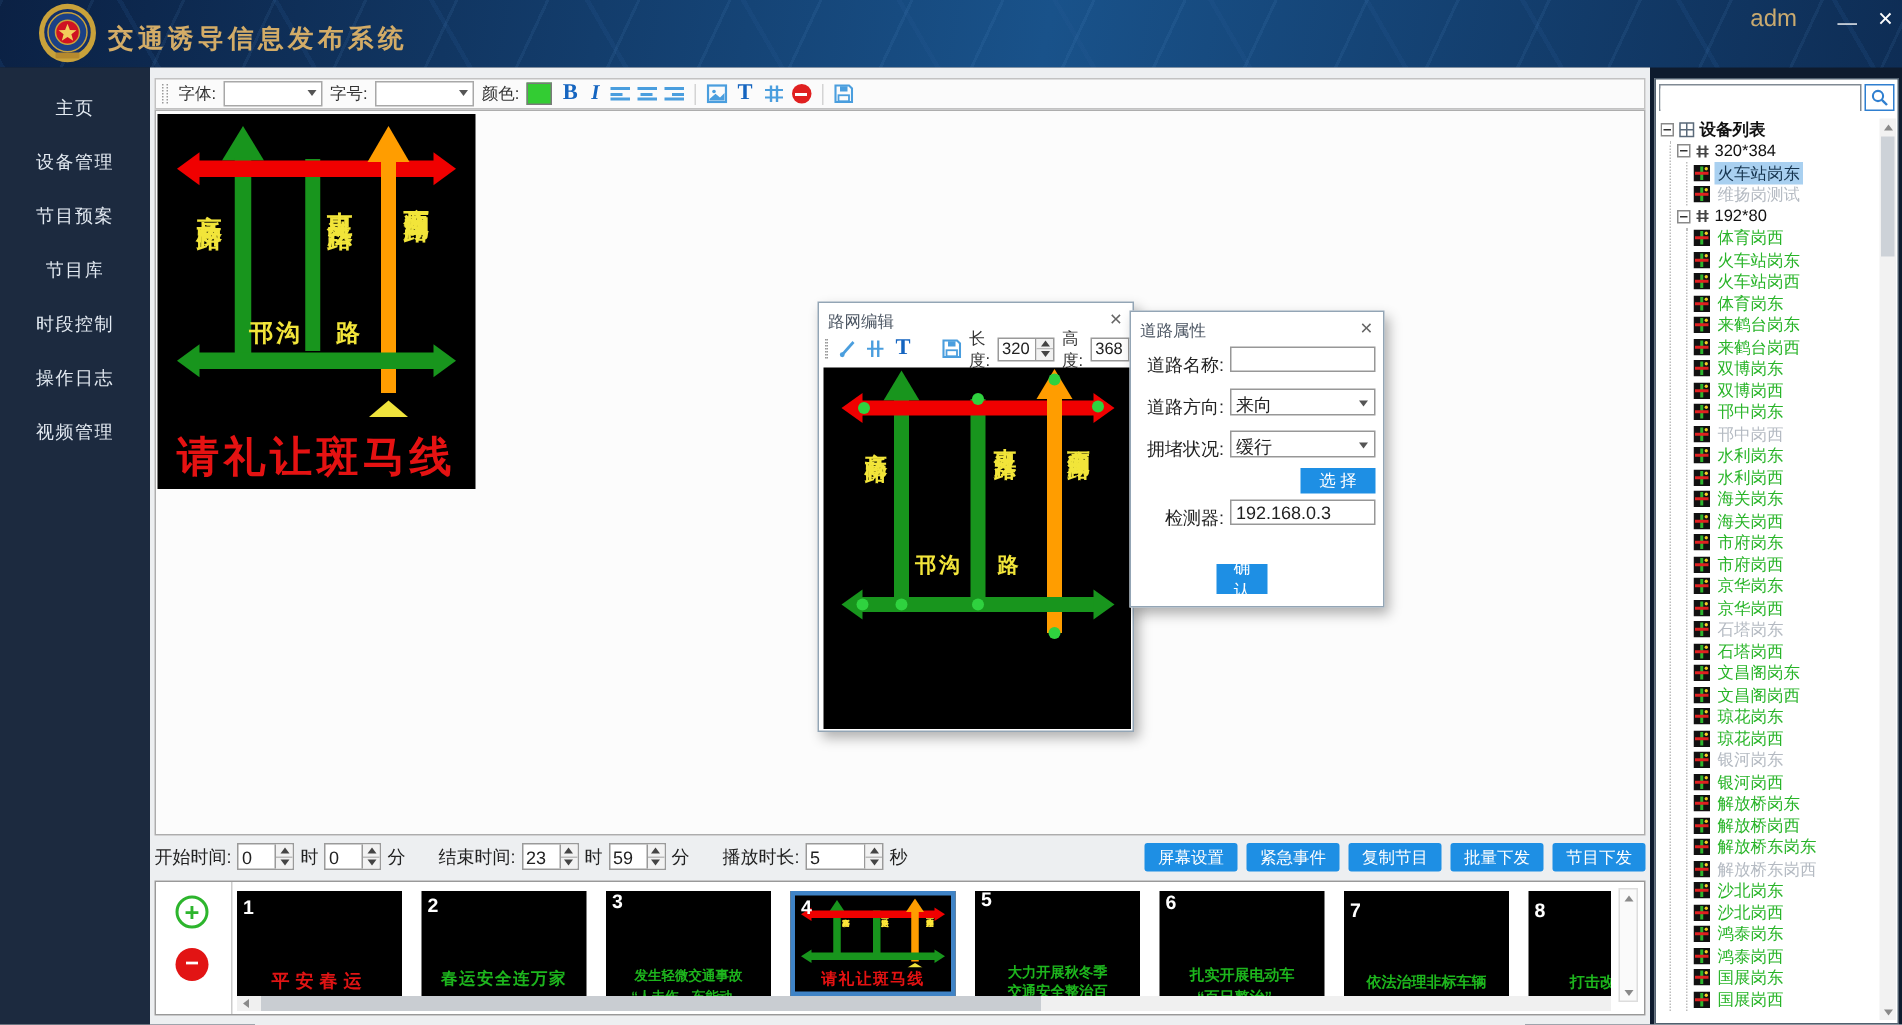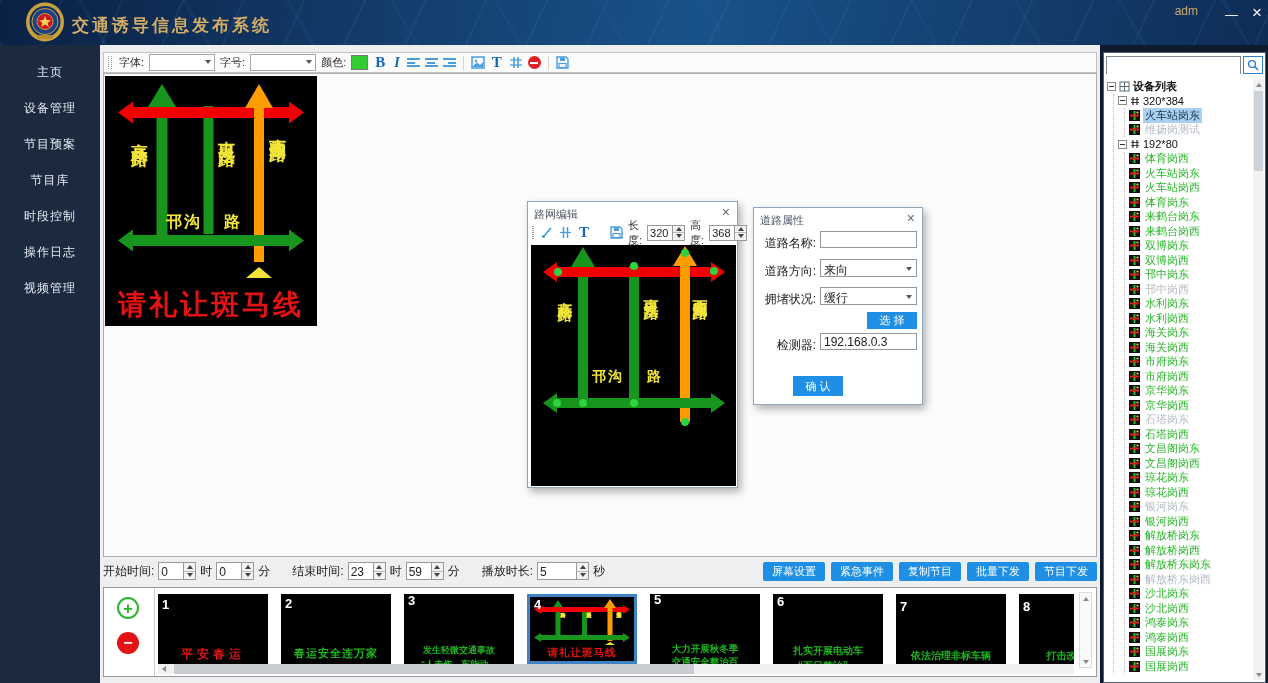--- a/index.html
+++ b/index.html
@@ -7,21 +7,21 @@
        background:#0e1b2e;font-family:"Liberation Sans",sans-serif;}
   
   .header{position:absolute;left:0;top:0;width:1268px;height:45px;
     background:
       repeating-linear-gradient(115deg, rgba(90,150,210,.10) 0 2px, transparent 2px 55px),
       repeating-linear-gradient(60deg, rgba(40,90,150,.18) 0 3px, transparent 3px 90px),
       linear-gradient(100deg,#0b2144,#19528a 55%,#0e2d55);}
   .logo{position:absolute;left:25px;top:2px;}
   .app-title{position:absolute;left:72px;top:14px;font-size:17px;font-weight:bold;
     color:#d3ac67;letter-spacing:3px;}
-  .hdr-user{position:absolute;right:70px;top:4px;color:#c9aa6f;font-size:12px;}
+  .hdr-user{position:absolute;right:70px;top:4px;color:#c9aa6f;font-size:16px;}
   .win-btn{position:absolute;color:#fff;cursor:pointer;line-height:1;}
   .win-min{right:30px;top:8px;font-size:13px;}
   .win-close{right:6px;top:4px;font-size:17px;}
   
   .sidebar{position:absolute;left:0;top:45px;width:100px;bottom:0;background:#1c2a3f;padding-top:9px;box-sizing:border-box;}
   .side-item{height:36px;line-height:36px;text-align:center;color:#e3eaf2;font-size:12px;cursor:pointer;letter-spacing:1px;}
   .side-item.active{background:#17a18a;}
   
   .main{position:absolute;left:100px;top:45px;width:1000px;bottom:0;background:#edeff1;}
   .toolbar{position:absolute;left:3px;top:7px;width:994px;height:21px;background:#fbfbfb;
@@ -52,21 +52,21 @@
   .sign .vl3{left:161px;top:49px;font-size:17px;letter-spacing:2px;}
   .hlabel{position:absolute;color:#f2e53a;font-weight:bold;font-size:16px;letter-spacing:2px;}
   .sign .hl1{left:61px;top:136px;}
   .sign .hl2{left:119px;top:136px;}
   .sign-msg{position:absolute;left:0;right:0;top:210px;text-align:center;color:#e51212;
     font-size:28px;font-weight:bold;letter-spacing:3px;}
   
   .dlg{position:absolute;background:#fff;border:1px solid #93a5b5;box-shadow:3px 4px 8px rgba(0,0,0,.3);box-sizing:border-box;}
   .dlg-title{height:20px;font-size:11px;color:#4c5663;padding:5px 6px 0;box-sizing:border-box;}
   .dlg-close{position:absolute;right:7px;top:3px;color:#666;font-size:14px;cursor:pointer;line-height:1;}
-  .dlg-editor{left:527px;top:201px;width:211px;height:287px;}
+  .dlg-editor{left:545px;top:201px;width:211px;height:287px;}
   .ed-toolbar{position:absolute;left:0;top:20px;width:100%;height:21px;display:flex;align-items:center;gap:5px;padding:0 4px;box-sizing:border-box;}
   .ed-label{font-size:11px;color:#333;}
   .spinbox{display:inline-flex;border:1px solid #9a9a9a;background:#fff;height:16px;box-sizing:border-box;}
   .spin-val{font-size:11px;padding:1px 2px 0;width:20px;color:#222;}
   .spinbox .btns{width:11px;border-left:1px solid #9a9a9a;display:flex;flex-direction:column;}
   .sb{flex:1;display:flex;align-items:center;justify-content:center;background:#f2f2f2;cursor:pointer;}
   .sb.up{border-bottom:1px solid #bbb;}
   .tri-up{width:0;height:0;border-left:3px solid transparent;border-right:3px solid transparent;border-bottom:4px solid #444;}
   .tri-dn{width:0;height:0;border-left:3px solid transparent;border-right:3px solid transparent;border-top:4px solid #444;}
   .ed-canvas{position:absolute;left:3px;top:43px;width:205px;height:241px;background:#000;}
@@ -515,21 +515,21 @@
   <span class="fld-select" style="top:51px;">
     <span>来向</span><span class="chev"></span>
   </span>
   <span class="fld-label" style="top:83px;">拥堵状况:</span>
   <span class="fld-select" style="top:79px;">
     <span>缓行</span><span class="chev"></span>
   </span>
   <button class="btn-blue" style="position:absolute;left:113px;top:104px;width:50px;height:17px;">选 择</button>
   <span class="fld-label" style="top:129px;">检测器:</span>
   <input class="fld-input" style="top: 125px;" value="192.168.0.3">
-  <button class="btn-blue" style="position:absolute;left:39px;top:168px;width:50px;height:20px;">确 认</button>
+  <button class="btn-blue" style="position:absolute;left:57px;top:168px;width:34px;height:20px;">确 认</button>
 </div>
 
 <div class="panel">
   <div class="search">
     <input value="" style="">
   </div>
   <div class="search-btn">
     <svg width="12" height="12" viewBox="0 0 12 12">
       <circle cx="5" cy="5" r="3.4" fill="none" stroke="#2f7fd0" stroke-width="1.4"></circle>
       <line x1="7.6" y1="7.6" x2="11" y2="11" stroke="#2f7fd0" stroke-width="1.6"></line>

